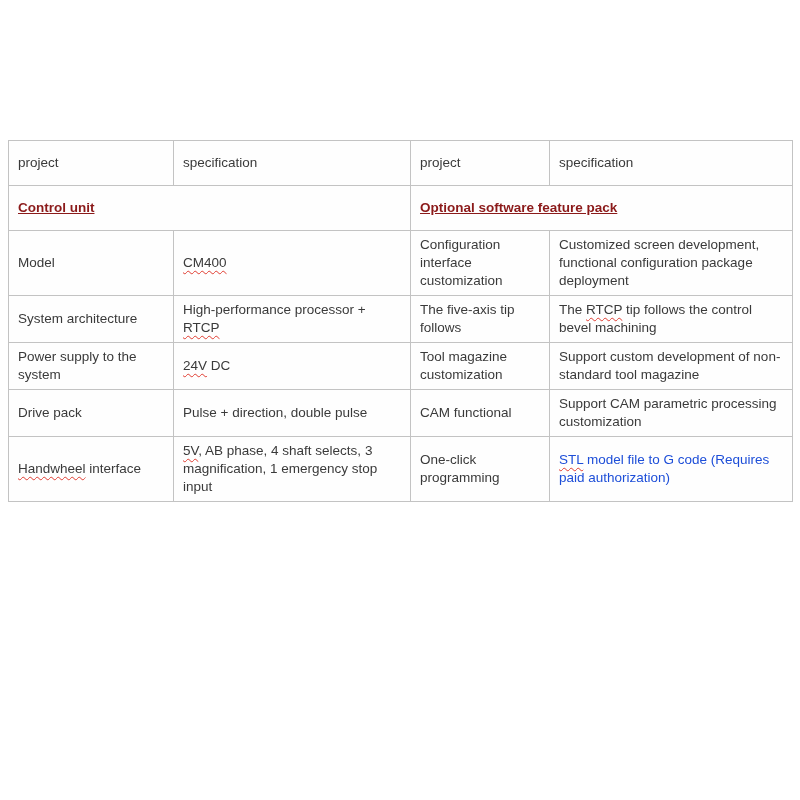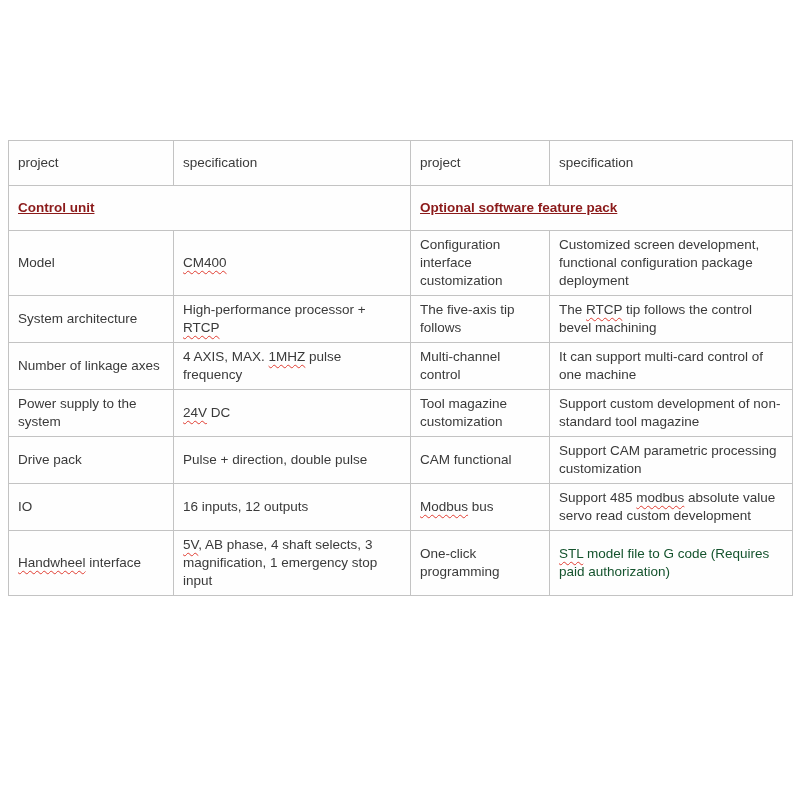--- a/index.html
+++ b/index.html
@@ -39,21 +39,21 @@
     height: 34px;
     overflow-wrap: break-word;
     word-wrap: break-word;
   }
   .section-title {
     color: #8b1a1a;
     text-decoration: underline;
     font-weight: bold;
   }
   .bold { font-weight: bold; }
-  .red-text { color: #14532d; }
+  .red-text { color: #1d4ed8; }
   .sq {
     text-decoration-line: underline;
     text-decoration-style: wavy;
     text-decoration-color: #e03c31;
     text-decoration-thickness: 1px;
     text-underline-offset: 3px;
   }
 </style>
 </head>
 <body>
@@ -90,47 +90,35 @@
         <td><span>Customized screen development, functional configuration package deployment</span></td>
       </tr>
 
       <tr>
         <td><span>System architecture</span></td>
         <td><span>High-performance processor + <span class="sq">RTCP</span></span></td>
         <td><span>The five-axis tip follows</span></td>
         <td><span>The <span class="sq">RTCP</span> tip follows the control bevel machining</span></td>
       </tr>
 
-      <tr>
-        <td><span>Number of linkage axes</span></td>
-        <td><span>4 AXIS, MAX. <span class="sq">1MHZ</span> pulse frequency</span></td>
-        <td><span>Multi-channel control</span></td>
-        <td><span>It can support multi-card control of one machine</span></td>
-      </tr>
 
       <tr>
         <td><span>Power supply to the system</span></td>
         <td><span><span class="sq">24V</span> DC</span></td>
         <td><span>Tool magazine customization</span></td>
         <td><span>Support custom development of non-standard tool magazine</span></td>
       </tr>
 
       <tr>
         <td><span>Drive pack</span></td>
         <td><span>Pulse + direction, double pulse</span></td>
         <td><span>CAM functional</span></td>
         <td><span>Support CAM parametric processing customization</span></td>
       </tr>
 
-      <tr>
-        <td><span>IO</span></td>
-        <td><span>16 inputs, 12 outputs</span></td>
-        <td><span><span class="sq">Modbus</span> bus</span></td>
-        <td><span>Support 485 <span class="sq">modbus</span> absolute value servo read custom development</span></td>
-      </tr>
 
 
       <tr>
         <td><span><span class="sq">Handwheel</span> interface</span></td>
         <td><span><span class="sq">5V</span>, AB phase, 4 shaft selects, 3 magnification, 1 emergency stop input</span></td>
         <td><span>One-click programming</span></td>
         <td><span class="red-text"><span class="sq">STL</span> model file to G code (Requires paid authorization)</span></td>
       </tr>
 
     </tbody>

